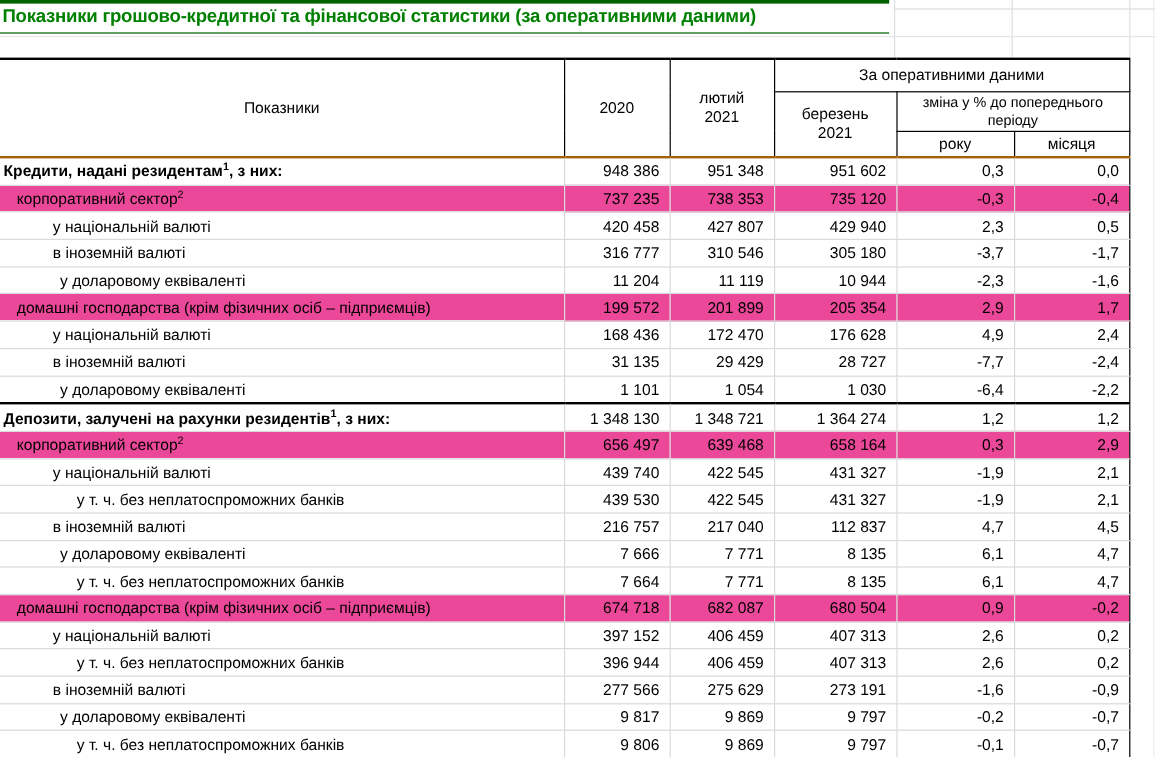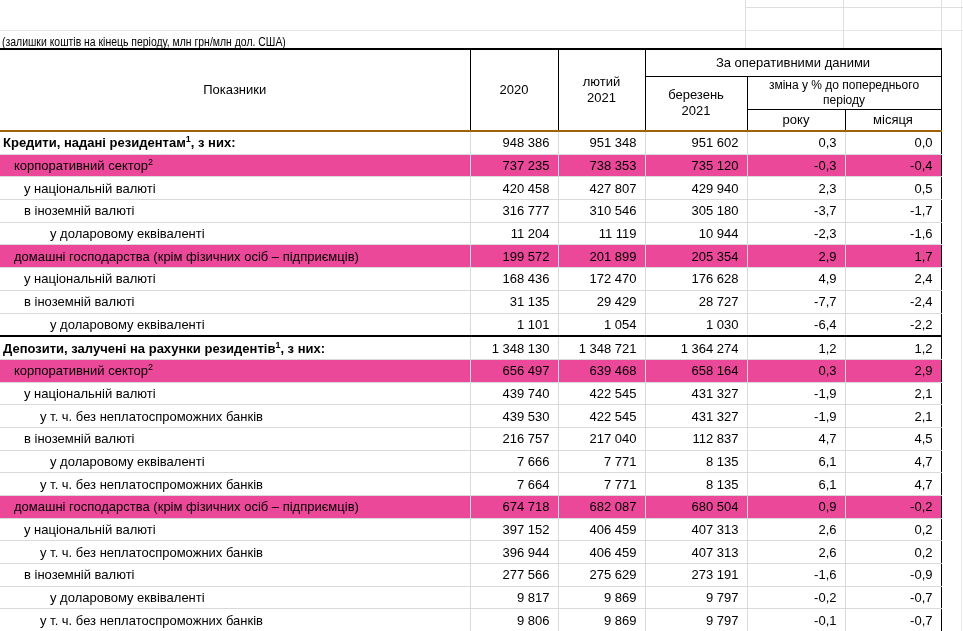--- a/index.html
+++ b/index.html
@@ -32,41 +32,41 @@
   tbody td:last-child{border-right:1px solid #000;}
   thead th:last-child{border-right:1px solid #000;}
   tbody tr:first-child td{border-top:2px solid #a16207;}
   tr.tb td{border-top:2px solid #000;}
   tr.gray td{background:#ec4899;}
   tr.bold td.label-cell{font-weight:bold;}
   td.label-cell{text-align:left;white-space:nowrap;overflow:hidden;}
   td.num{text-align:right;padding-right:8px;white-space:nowrap;}
   .indent-0{padding-left:3px;}
   .indent-1{padding-left:14px;}
-  .indent-2{padding-left:24px;}
+  .indent-2{padding-left:44px;}
   .indent-3{padding-left:50px;}
-  .indent-4{padding-left:40px;}
+  .indent-4{padding-left:64px;}
   sup{font-size:9px;line-height:0;}
 </style>
 </head>
 <body>
 
 <div class="sheet">
 
   <div class="gl v" style="left:745px;top:0;height:48px;"></div>
   <div class="gl v" style="left:843px;top:0;height:48px;"></div>
   <div class="gl v" style="left:941px;top:0;height:48px;"></div>
   <div class="gl v" style="left:961px;top:0;height:631px;background:#ececec;"></div>
   <div class="gl h" style="left:745px;top:7px;width:218px;"></div>
   <div class="gl h" style="left:0;top:30px;width:963px;background:#e6e6e6;"></div>
 
-
-  <div class="subtitle">
-    <span class="cx">(залишки коштів на кінець періоду, млн грн/млн дол. США)</span>
+  <div class="title-block">
+    <div class="title">Показники грошово-кредитної та фінансової статистики (за оперативними даними)</div>
   </div>
+
 
   <table class="stats">
     <colgroup>
       <col style="width:470px">
         <col style="width:88px">
         <col style="width:87px">
       <col style="width:102px">
         <col style="width:98px">
         <col style="width:96px">
     </colgroup>

